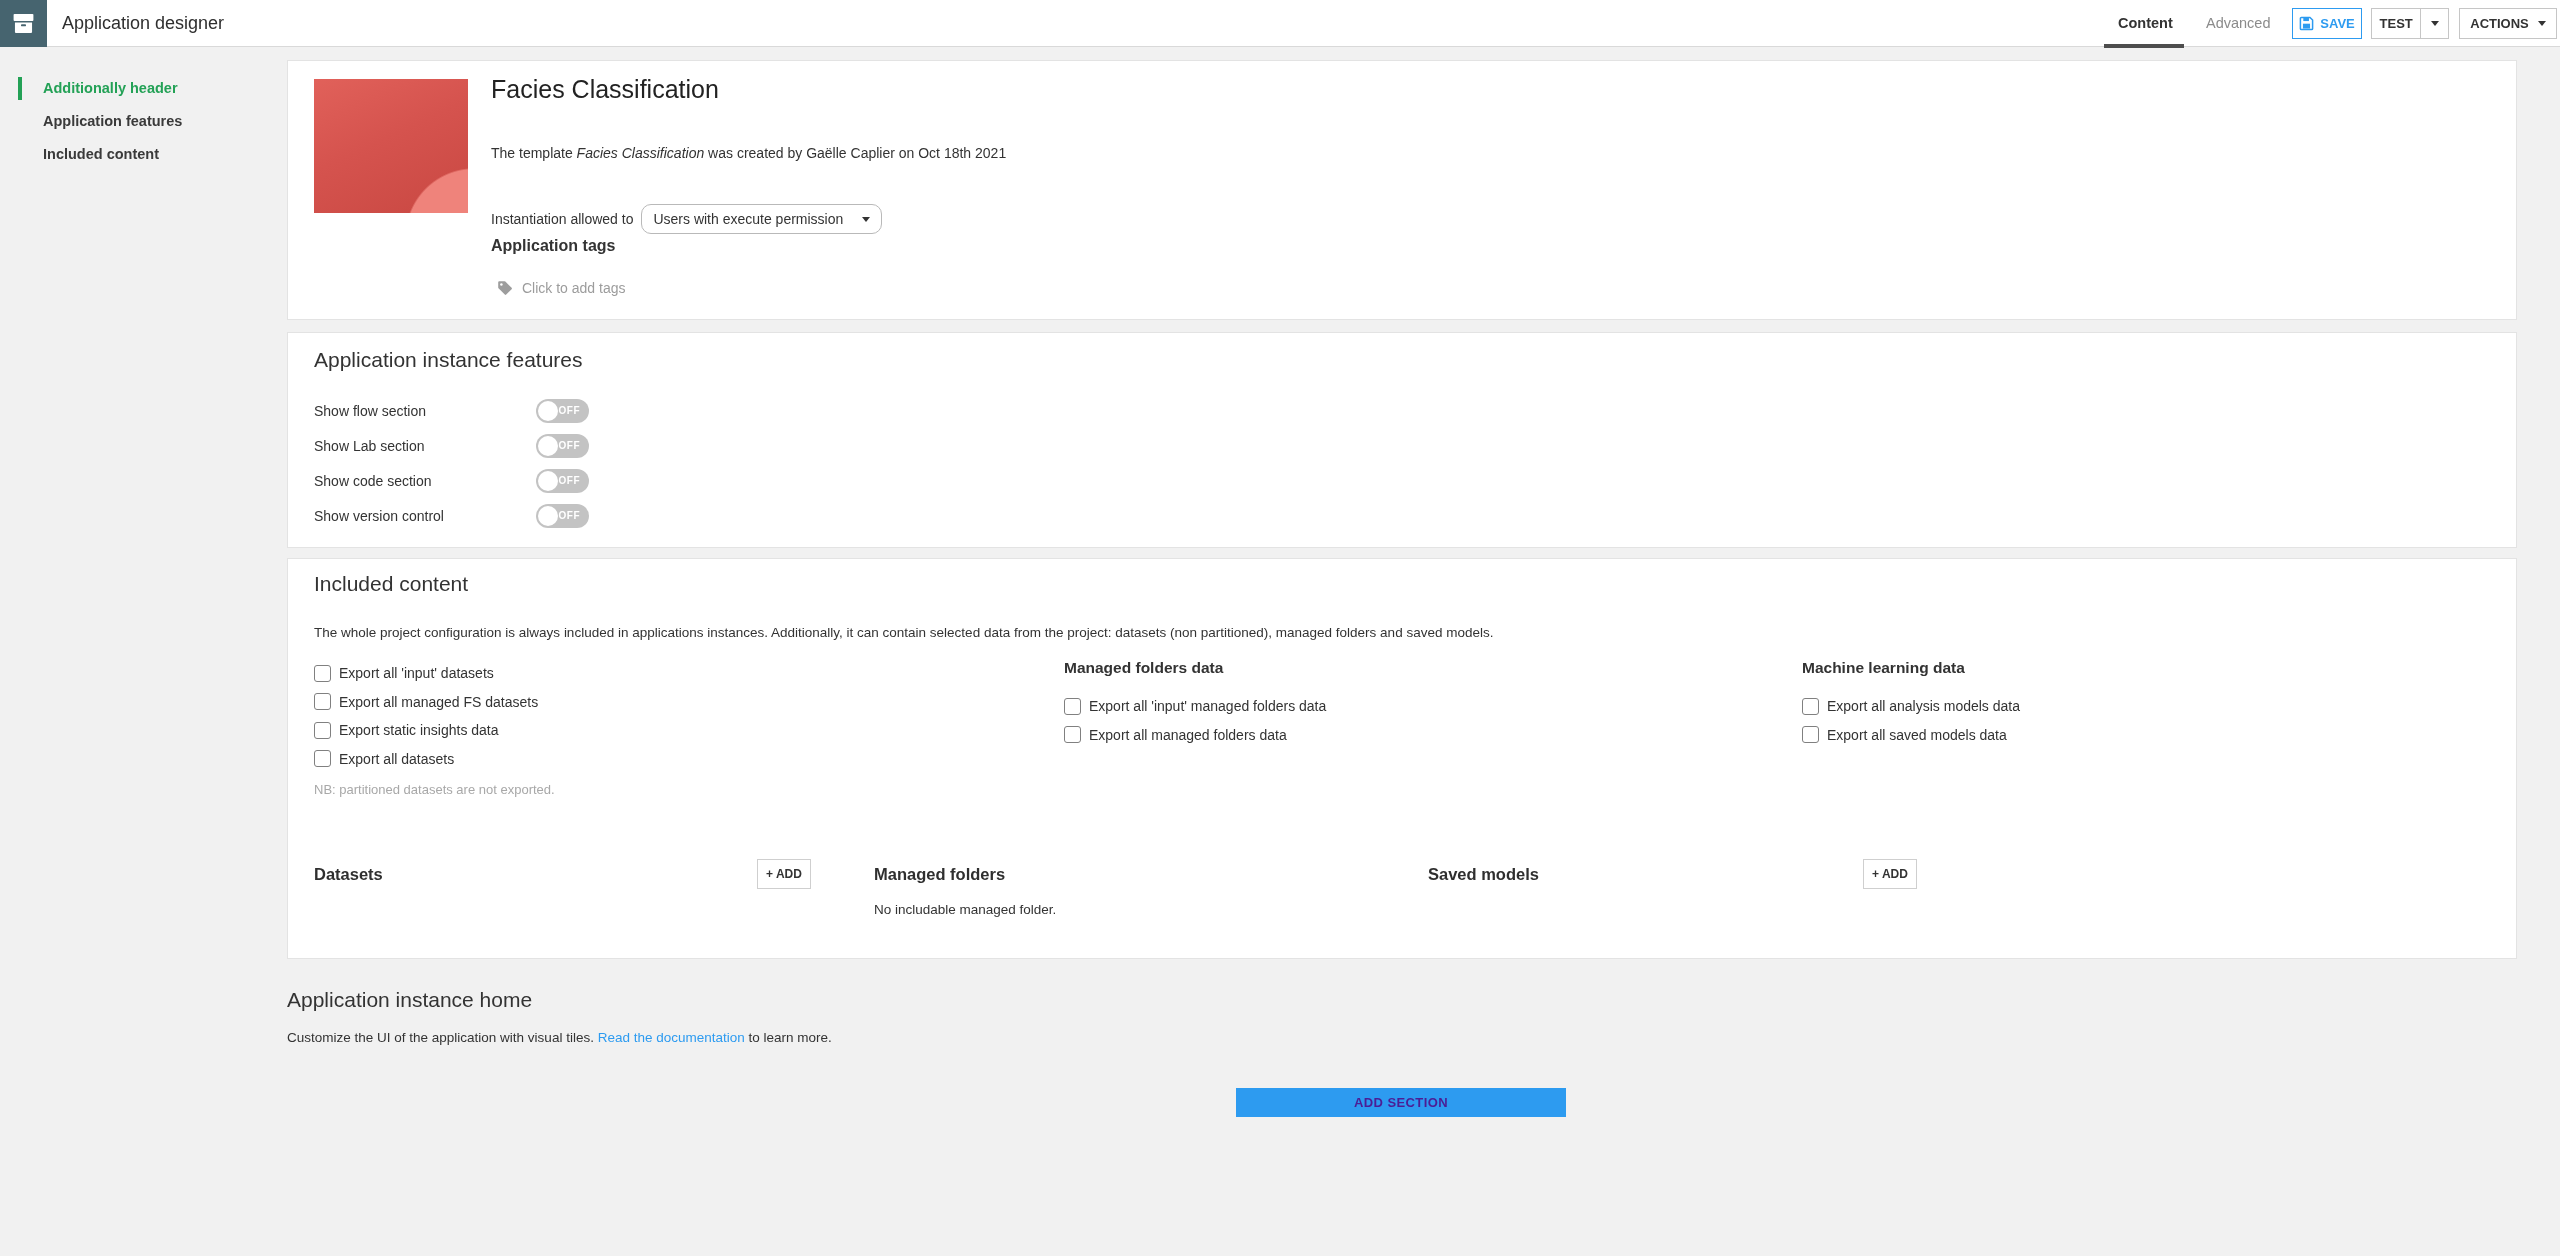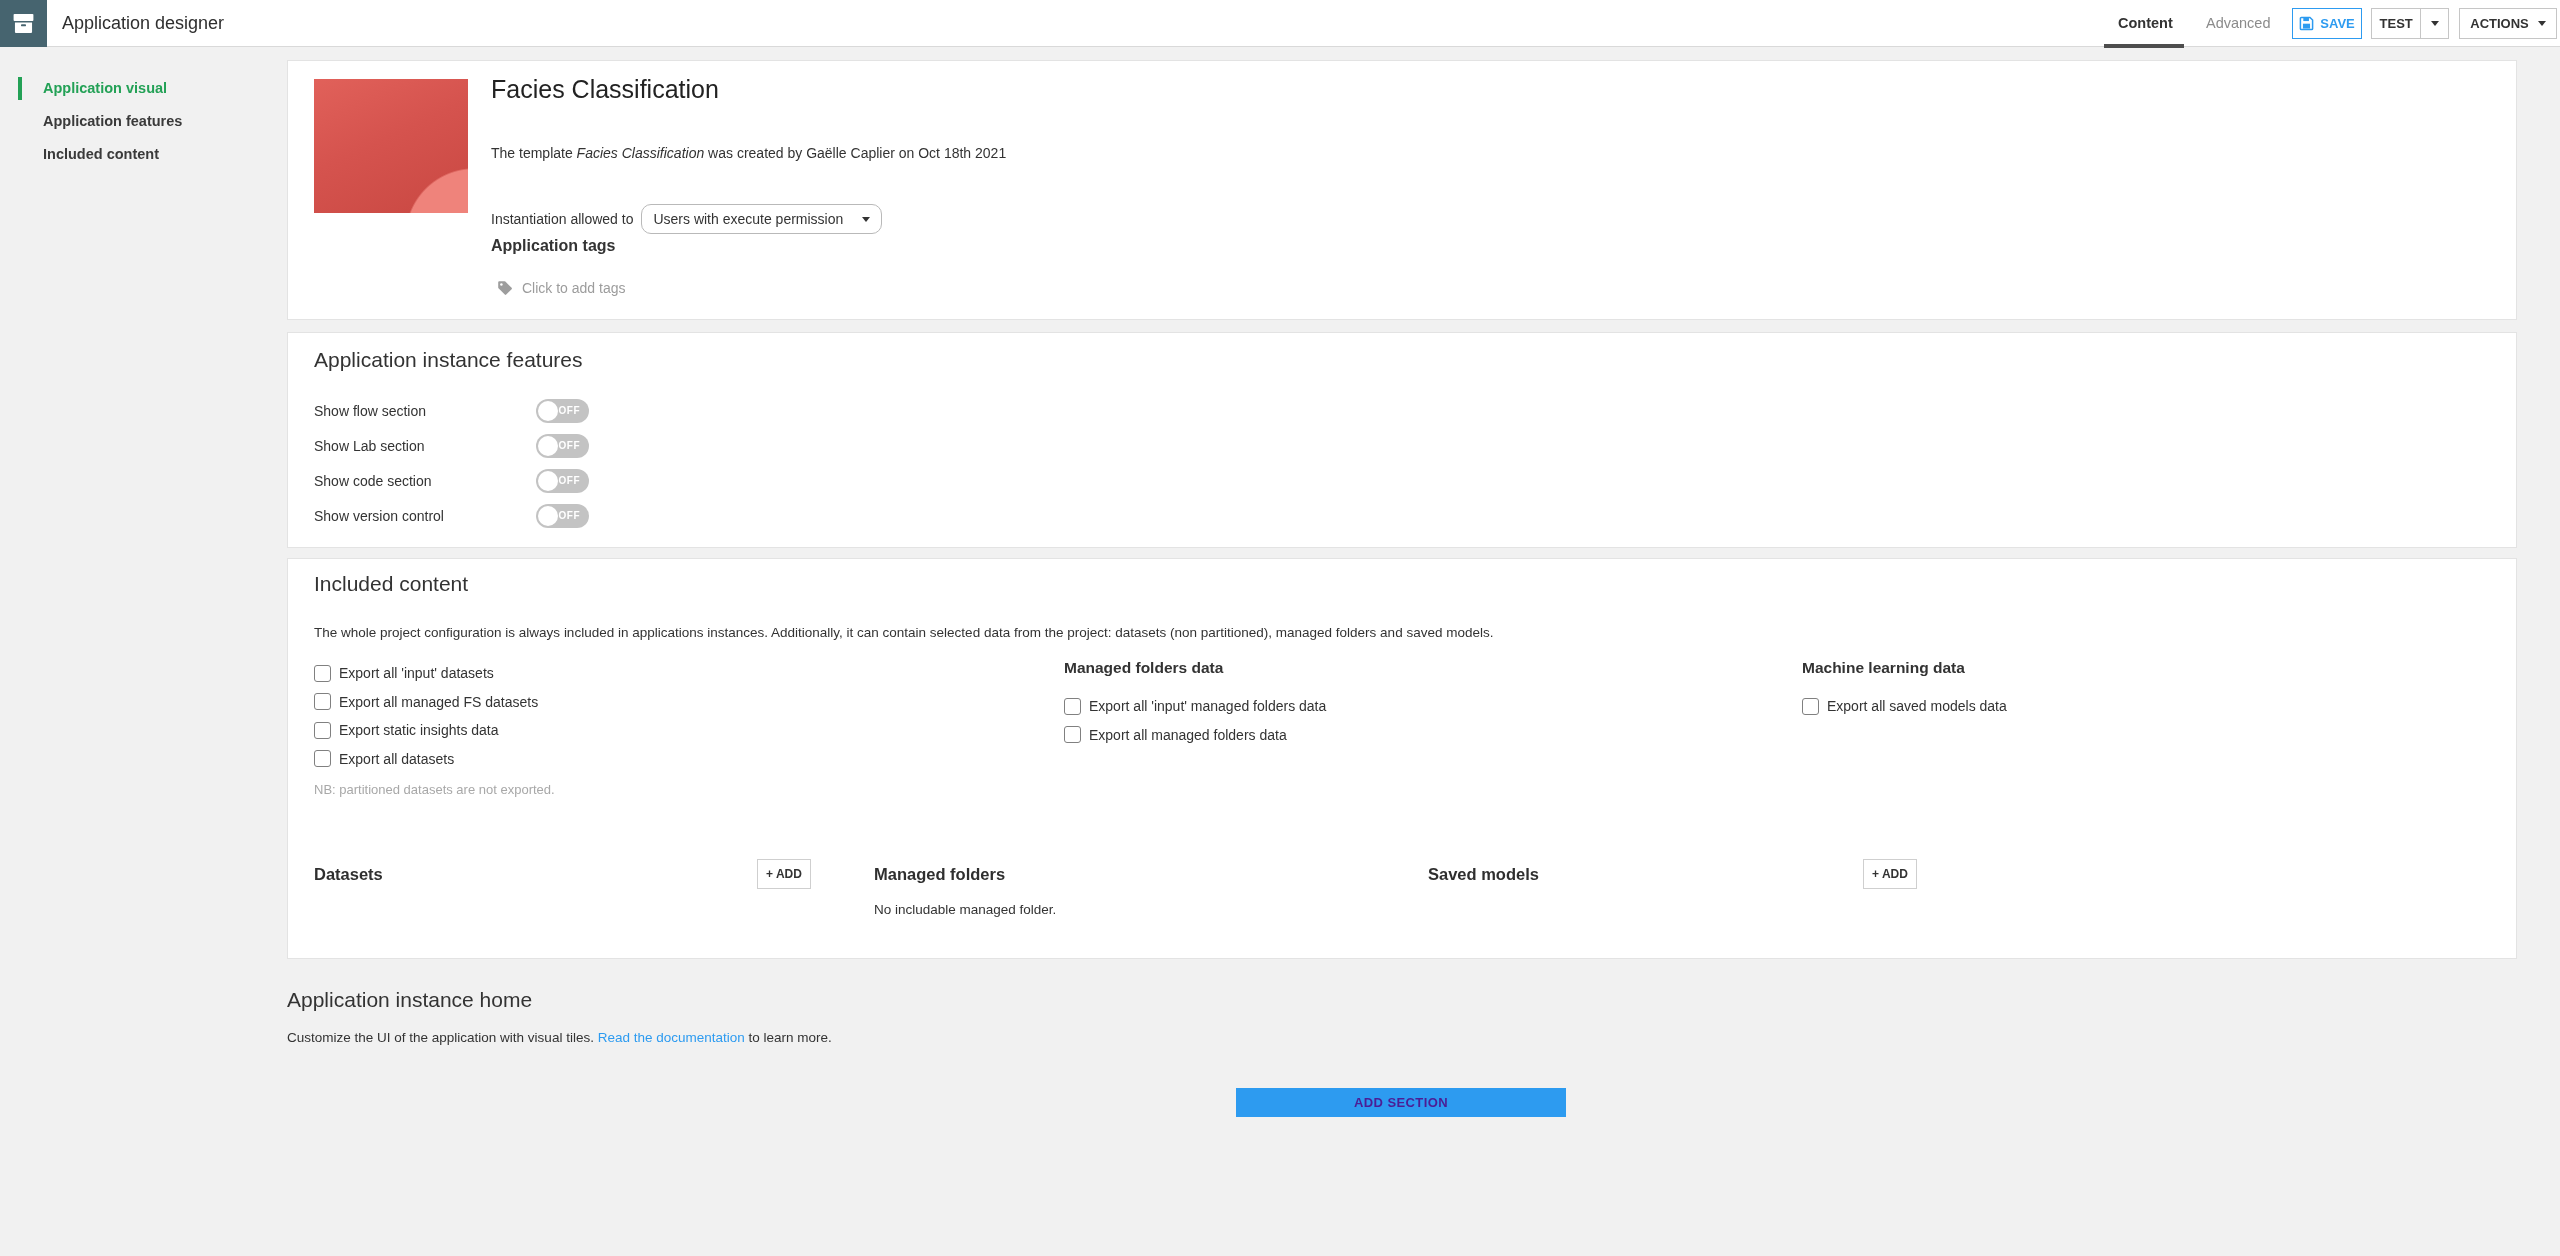--- a/index.html
+++ b/index.html
@@ -117,21 +117,21 @@
     </div>
 
     <div class="btn btn-actions">
       <span>ACTIONS</span>
       <span class="caret"></span>
     </div>
   </div>
 
   <div class="sidebar">
     <div class="sidebar-inner">
-      <div class="side-item active">Application visual</div>
+      <div class="side-item active">Additionally header</div>
       <div class="side-item">Application features</div>
       <div class="side-item">Included content</div>
     </div>
   </div>
 
   <div class="card card1">
     <div class="thumb"></div>
     <div class="c1-title">Facies Classification</div>
     <div class="c1-template"><span>The template </span><i>Facies Classification</i><span> was created by Gaëlle Caplier on Oct 18th 2021</span></div>
     <div class="c1-inst">
@@ -219,20 +219,24 @@
         <label class="cb-row">
           <span class="cb"></span>
           <span class="cb-label">Export all managed folders data</span>
         </label>
       </div>
 
       <div class="c3-col3">
         <div class="col-h">Machine learning data</div>
         <label class="cb-row">
           <span class="cb"></span>
+          <span class="cb-label">Export all analysis models data</span>
+        </label>
+        <label class="cb-row">
+          <span class="cb"></span>
           <span class="cb-label">Export all saved models data</span>
         </label>
       </div>
     </div>
 
     <div class="c3-bottom">
       <div class="b-col b-col1">
         <span class="b-h">Datasets</span>
         <span class="btn-add">+ ADD</span>
       </div>

